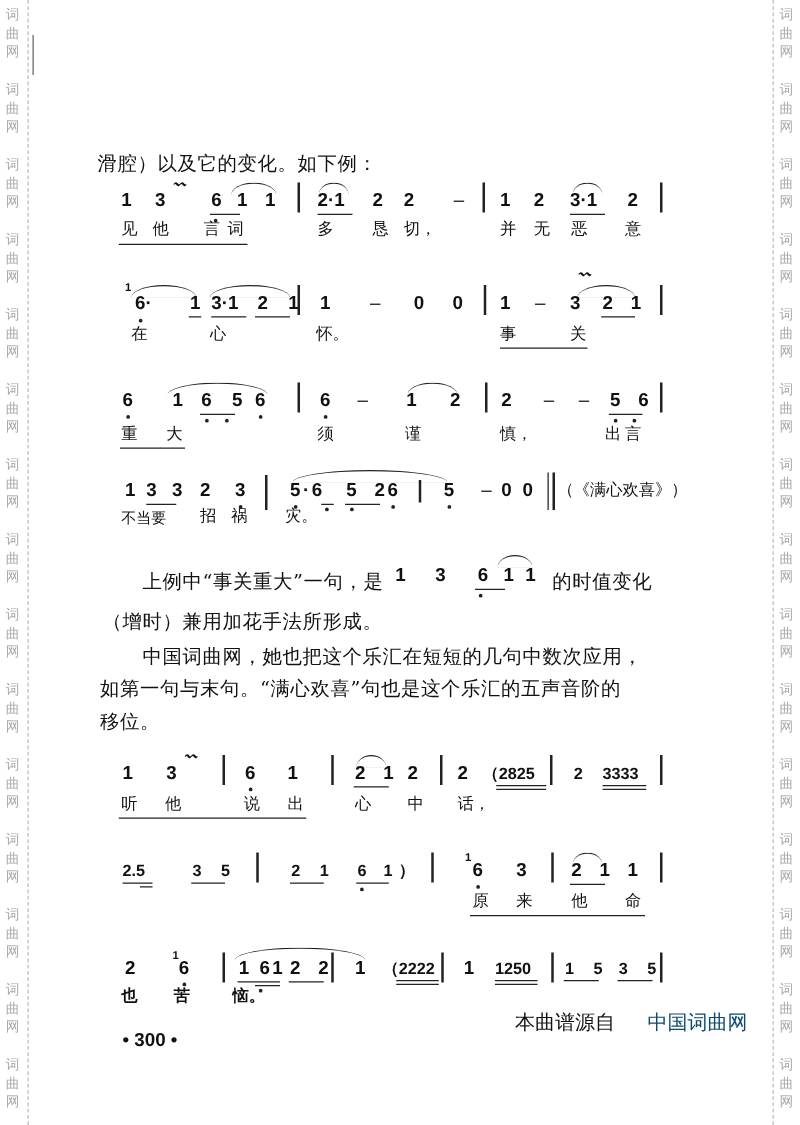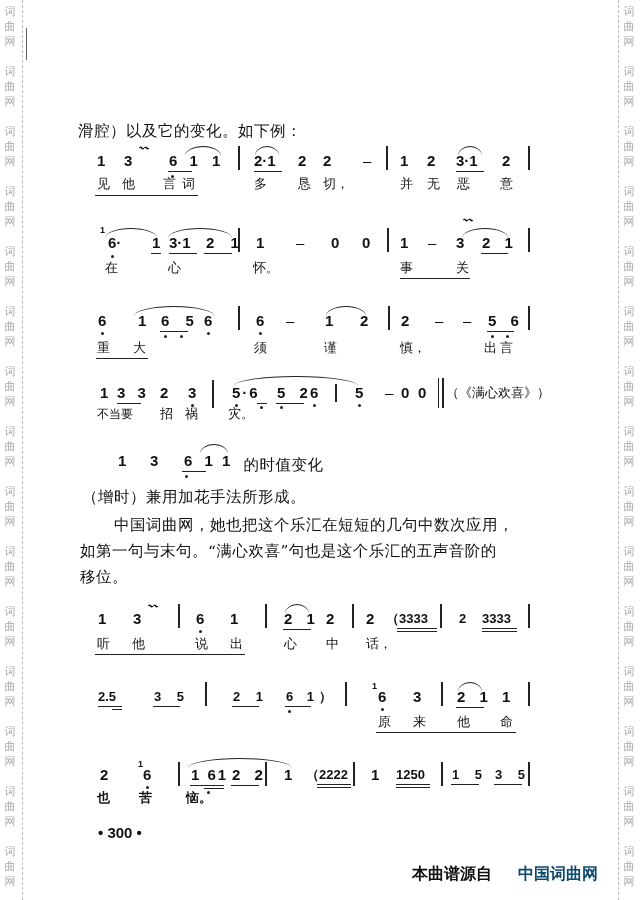--- a/index.html
+++ b/index.html
@@ -15,21 +15,21 @@
   .row { position:absolute; left:0; width:640px; }
   .n { position:absolute; font-family:"Liberation Sans", sans-serif; font-weight:bold; font-size:15px; line-height:18px; white-space:nowrap; }
   .ly { position:absolute; font-size:13px; line-height:16px; white-space:nowrap; }
   .bar { position:absolute; width:1.5px; height:24px; background:#222; }
   .ul { position:absolute; height:1px; background:#222; }
   .dot { position:absolute; width:3px; height:3px; border-radius:50%; background:#222; }
   .slur { position:absolute; height:9px; border-top:1.5px solid #222; border-radius:50% 50% 0 0 / 100% 100% 0 0; }
   .trill { position:absolute; font-size:10px; line-height:8px; }
   .grace { position:absolute; font-family:"Liberation Sans", sans-serif; font-weight:bold; font-size:9px; line-height:9px; }
   .pagenum { position:absolute; left:98px; top:824px; font-family:"Liberation Sans", sans-serif; font-weight:bold; font-size:15px; }
-  .source { position:absolute; top:864px; font-family:"DejaVu Sans", sans-serif; font-weight:bold; font-size:16px;text-align:center; }
+  .source { position:absolute; top:808px; font-family:"DejaVu Sans", sans-serif; font-weight:normal; font-size:16px;text-align:center; }
 </style>
 </head>
 <body>
 
 <div class="wm-col left" id="wmL">
     <div class="wm-group" style="top: 4px; color: rgb(170, 170, 170);">
       <div>词</div>
       <div>曲</div>
       <div>网</div>
     </div>
@@ -325,20 +325,21 @@
     <span class="ly" style="left:446px;top:1px;font-size:13px">（《满心欢喜》）</span>
 
     <span class="ly" style="left:97px;top:22px;font-size:12px">不当要</span>
     <span class="ly" style="left:160px;top:22px">招</span>
     <span class="ly" style="left:185px;top:22px">祸</span>
     <span class="ly" style="left:228px;top:22px">灾。</span>
   </div>
 </div>
 
 <div class="prose" style="top:452px;left:114px;">
+  <span>上例中“事关重大”一句，是</span>
   <span style="position:relative;display:inline-block;width:124px;height:20px;vertical-align:-2px">
     <span class="n" style="left:4px;top:0px">1</span>
     <span class="n" style="left:36px;top:0px">3</span>
     <span class="n" style="left:70px;top:0px;letter-spacing:4px">6 1</span>
     <span class="ul" style="left:68px;top:19px;width:24px"></span>
     <span class="dot" style="left:71px;top:23px"></span>
     <span class="slur" style="left:86px;top:-8px;width:28px"></span>
     <span class="n" style="left:108px;top:0px">1</span>
   </span>
   <span>的时值变化</span>
@@ -358,21 +359,21 @@
     <span class="n" style="left:196px">6</span>
     <span class="dot" style="left:199px;top:20px"></span>
     <span class="n" style="left:230px">1</span>
     <span class="bar" style="left:265px;top:-6px"></span>
     <span class="slur" style="left:285px;top:-6px;width:24px"></span>
     <span class="n" style="left:284px;letter-spacing:5px">2 1</span>
     <span class="ul" style="left:283px;top:19px;width:28px"></span>
     <span class="n" style="left:326px">2</span>
     <span class="bar" style="left:352px;top:-6px"></span>
     <span class="n" style="left:366px">2</span>
-    <span class="n" style="left:386px;font-size:13px">（3333</span>
+    <span class="n" style="left:386px;font-size:13px">（2825</span>
     <span class="ul" style="left:397px;top:18px;width:40px"></span>
     <span class="ul" style="left:397px;top:21px;width:40px"></span>
     <span class="bar" style="left:440px;top:-6px"></span>
     <span class="n" style="left:459px;font-size:13px">2</span>
     <span class="n" style="left:482px;font-size:13px">3333</span>
     <span class="ul" style="left:482px;top:18px;width:35px"></span>
     <span class="ul" style="left:482px;top:21px;width:35px"></span>
     <span class="bar" style="left:528px;top:-6px"></span>
 
     <span class="ly" style="left:97px;top:26px">听</span>

